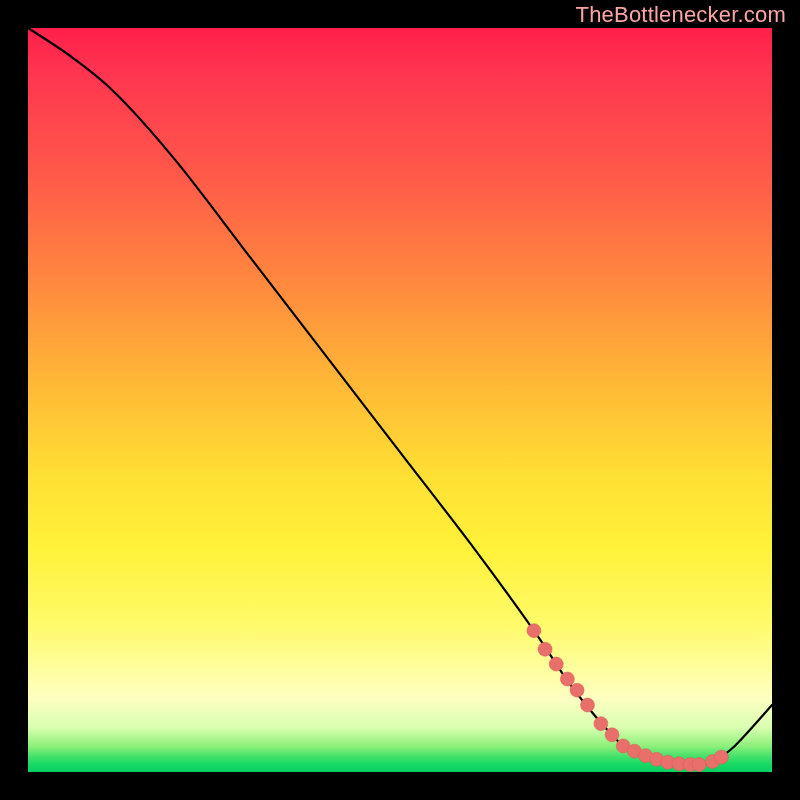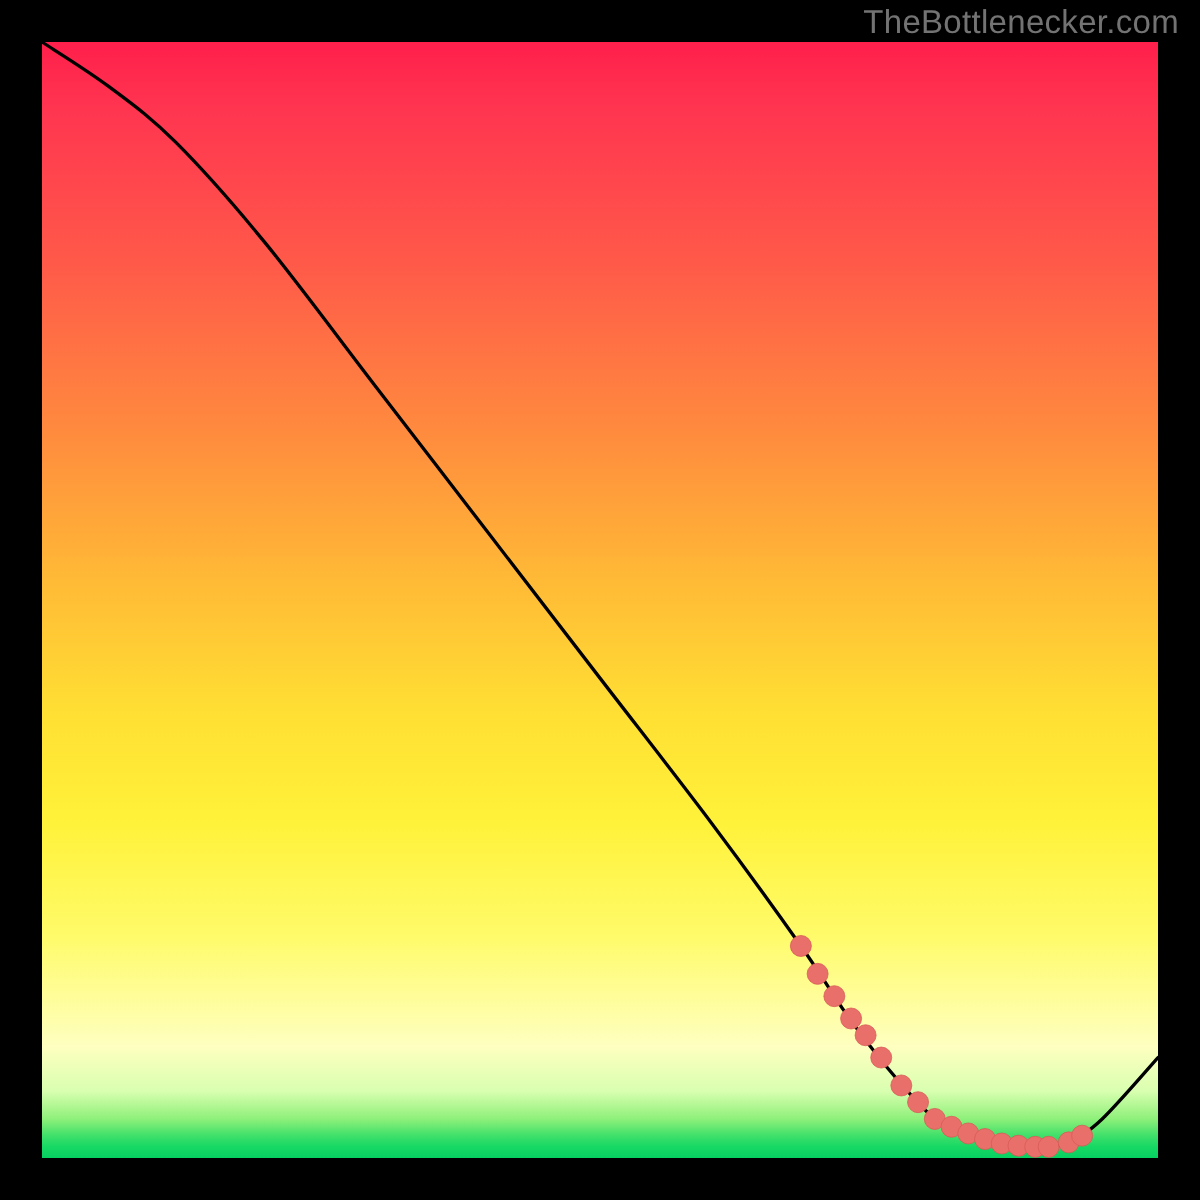--- a/index.html
+++ b/index.html
@@ -9,21 +9,21 @@
     width: 800px;
     height: 800px;
     background: #000;
   }
   .attribution {
     position: absolute;
     top: 2px;
     right: 14px;
     font-family: Arial, Helvetica, sans-serif;
     font-size: 22px;
-    color: #737373;
+    color: #fca5a5;
     letter-spacing: 0.2px;
   }
   .plot-area {
     position: absolute;
     left: 28px;
     top: 28px;
     width: 744px;
     height: 744px;
     
     background: linear-gradient(to bottom,

